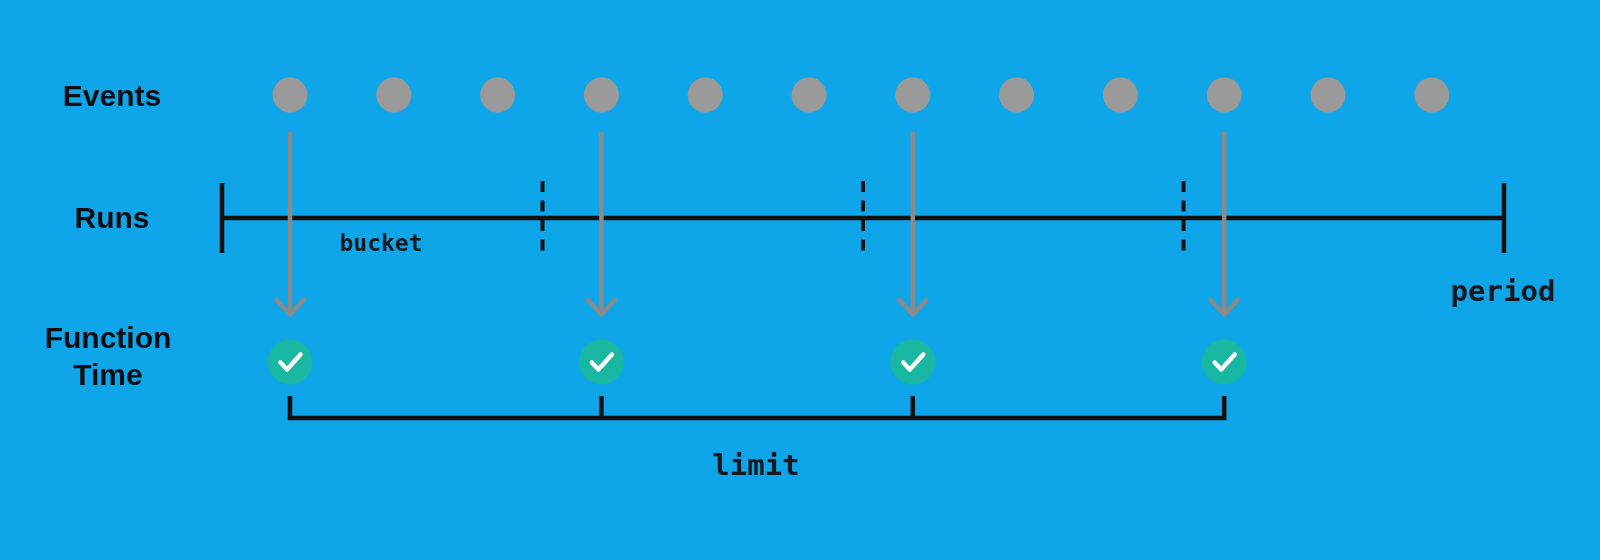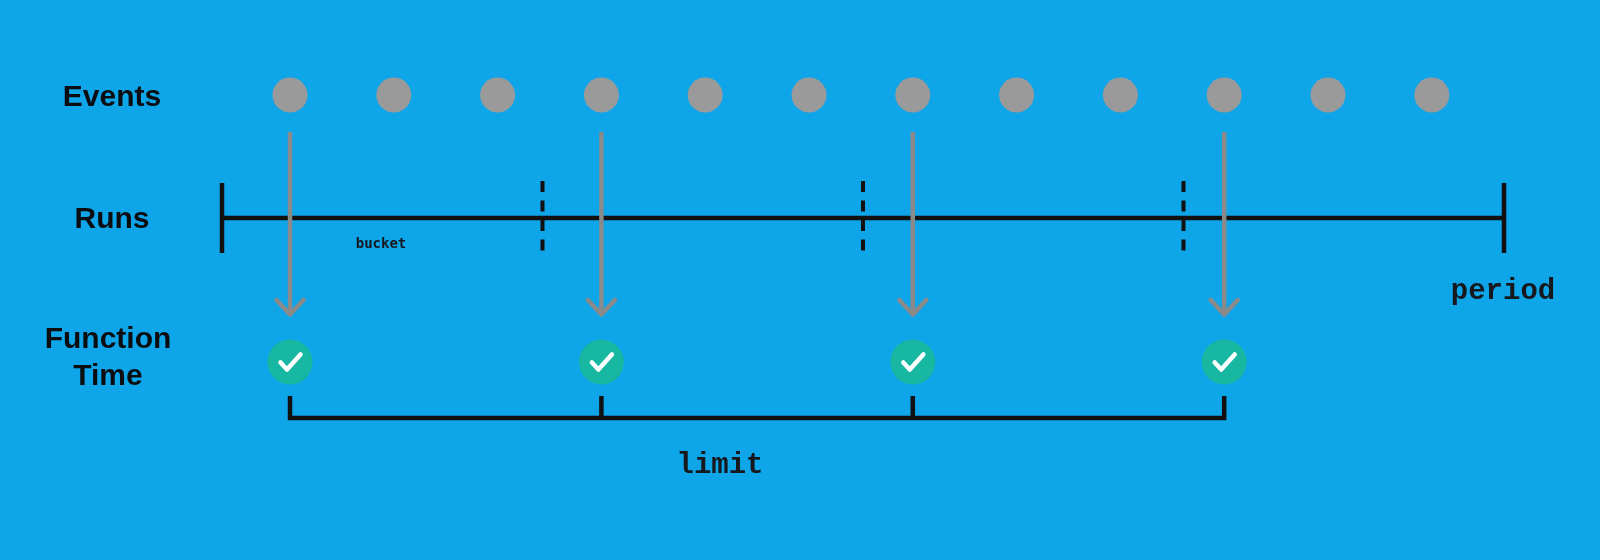--- a/index.html
+++ b/index.html
@@ -28,22 +28,22 @@
   .lbl.wrap { white-space: normal; width: 180px; }
   .mono {
     position: absolute;
     transform: translate(-50%, -50%);
     font-family: "DejaVu Sans Mono", "Liberation Mono", monospace;
     font-weight: 700;
     color: #16181d;
     text-align: center;
     white-space: nowrap;
   }
-  .mono.small { font-size: 14px; }
-  .mono.big { font-size: 29px; font-family: Liberation Mono, monospace; }
+  .mono.small { font-size: 23px; }
+  .mono.big { font-size: 29px; }
 </style>
 </head>
 <body>
 
 <div id="stage">
   <svg id="diagram" width="1600" height="560" viewBox="0 0 1600 560">
     <g id="g-dots">
         <circle cx="290.0" cy="95" r="17.5" fill="#9a9a9a"></circle>
         <circle cx="393.8" cy="95" r="17.5" fill="#9a9a9a"></circle>
         <circle cx="497.6" cy="95" r="17.5" fill="#9a9a9a"></circle>
@@ -89,14 +89,14 @@
         <path d="M 290 396 L 290 418 L 1224.2 418 L 1224.2 396 M 601.4 396 L 601.4 418 M 912.8 396 L 912.8 418" fill="none" stroke="#111111" stroke-width="4.5"></path>
       </g>
   </svg>
 
   <div class="lbl" style="left:112px; top:96px;">Events</div>
   <div class="lbl" style="left:112px; top:218px;">Runs</div>
   <div class="lbl wrap" style="left:108px; top:356px;">Function Time</div>
 
   <div class="mono small" style="left:381px; top:243px;">bucket</div>
   <div class="mono big" style="left:1503px; top:291px;">period</div>
-  <div class="mono big" style="left:720px; top:465px;">limit</div>
+  <div class="mono big" style="left:756px; top:465px;">limit</div>
 </div>
 
 </body></html>

